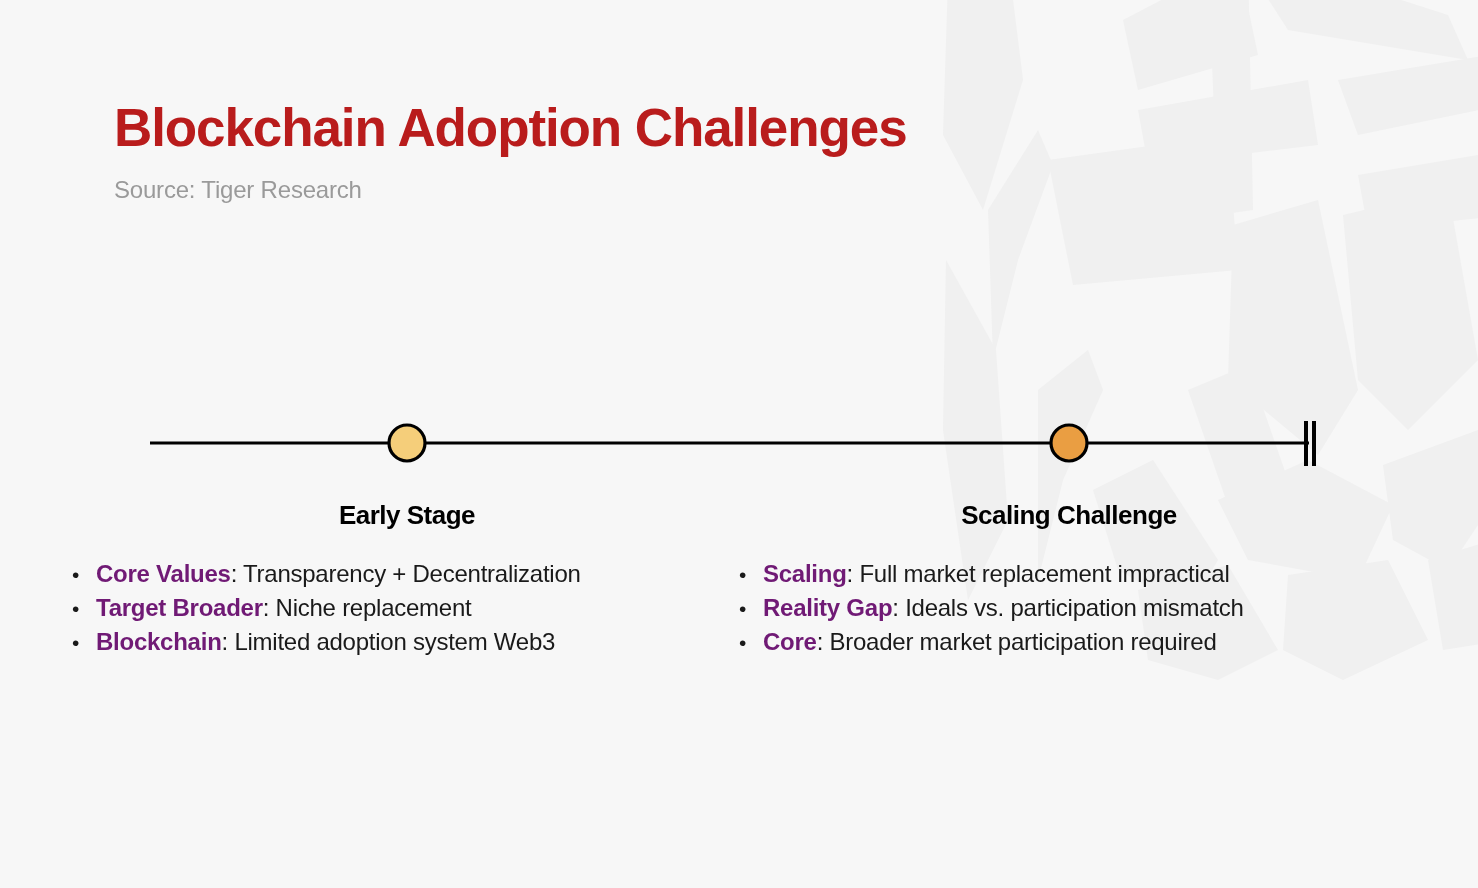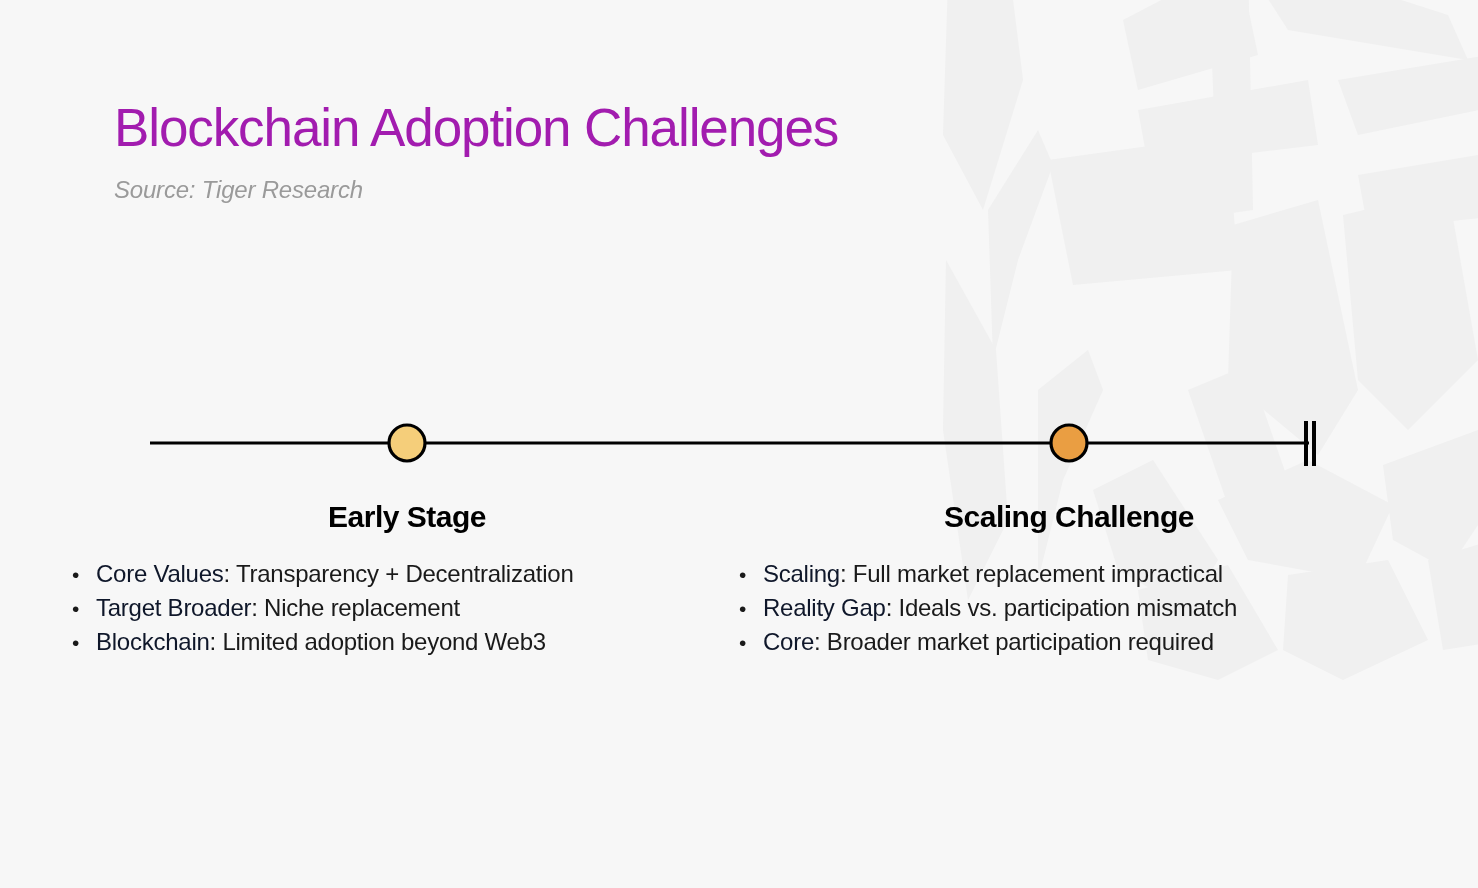--- a/index.html
+++ b/index.html
@@ -34,50 +34,49 @@
   }
 
   
   #header {
     position: absolute;
     left: 114px;
     top: 100px;
   }
   #page-title {
     font-size: 53px;
-    font-weight: normal;
-    color: #a21caf;
+    font-weight: bold;
+    color: #b91c1c;
     letter-spacing: -1.1px;
     line-height: 1.04;
     margin: 0;
     white-space: nowrap;
   }
   #source-line {
     font-size: 24px;
-    font-style: italic;
     color: #9A9A9A;
     margin-top: 21px;
     letter-spacing: -0.2px;
     white-space: nowrap;
   }
 
   
   #timeline {
     position: absolute;
     left: 0;
     top: 0;
     width: 1478px;
     height: 888px;
     pointer-events: none;
   }
 
   
   .stage-label {
     position: absolute;
-    font-size: 30px;
+    font-size: 26px;
     font-weight: bold;
     color: #000000;
     letter-spacing: -0.5px;
     white-space: nowrap;
     transform: translateX(-50%);
   }
 
   
   .bullet-column {
     position: absolute;
@@ -98,22 +97,22 @@
   }
   .bullet-marker {
     width: 24px;
     flex: 0 0 24px;
     font-size: 21px;
     color: #1A1A1A;
     line-height: 1.0;
   }
   .bullet-text { flex: 1 1 auto; }
   .bullet-term {
-    font-weight: normal;
-    color: #0f172a;
+    font-weight: bold;
+    color: #701a75;
   }
 </style>
 </head>
 <body>
 
 <svg id="watermark" viewBox="0 0 620 720" preserveAspectRatio="xMidYMid meet">
   <g fill="#F0F0F0">
     <polygon points="60,20 120,0 135,120 95,250 55,175"></polygon>
     <polygon points="100,250 150,170 165,205 130,300 105,400"></polygon>
     <polygon points="58,300 108,390 120,560 80,640 55,470"></polygon>
@@ -164,21 +163,21 @@
       <span class="bullet-text"><span class="bullet-term">Core Values</span><span>: Transparency + Decentralization</span></span>
     </div>
 
     <div class="bullet-item">
       <span class="bullet-marker">•</span>
       <span class="bullet-text"><span class="bullet-term">Target Broader</span><span>: Niche replacement</span></span>
     </div>
 
     <div class="bullet-item">
       <span class="bullet-marker">•</span>
-      <span class="bullet-text"><span class="bullet-term">Blockchain</span><span>: Limited adoption beyond Web3</span></span>
+      <span class="bullet-text"><span class="bullet-term">Blockchain</span><span>: Limited adoption system Web3</span></span>
     </div>
   </div>
 
   <div class="bullet-column" id="column-right">
 
     <div class="bullet-item">
       <span class="bullet-marker">•</span>
       <span class="bullet-text"><span class="bullet-term">Scaling</span><span>: Full market replacement impractical</span></span>
     </div>
 

